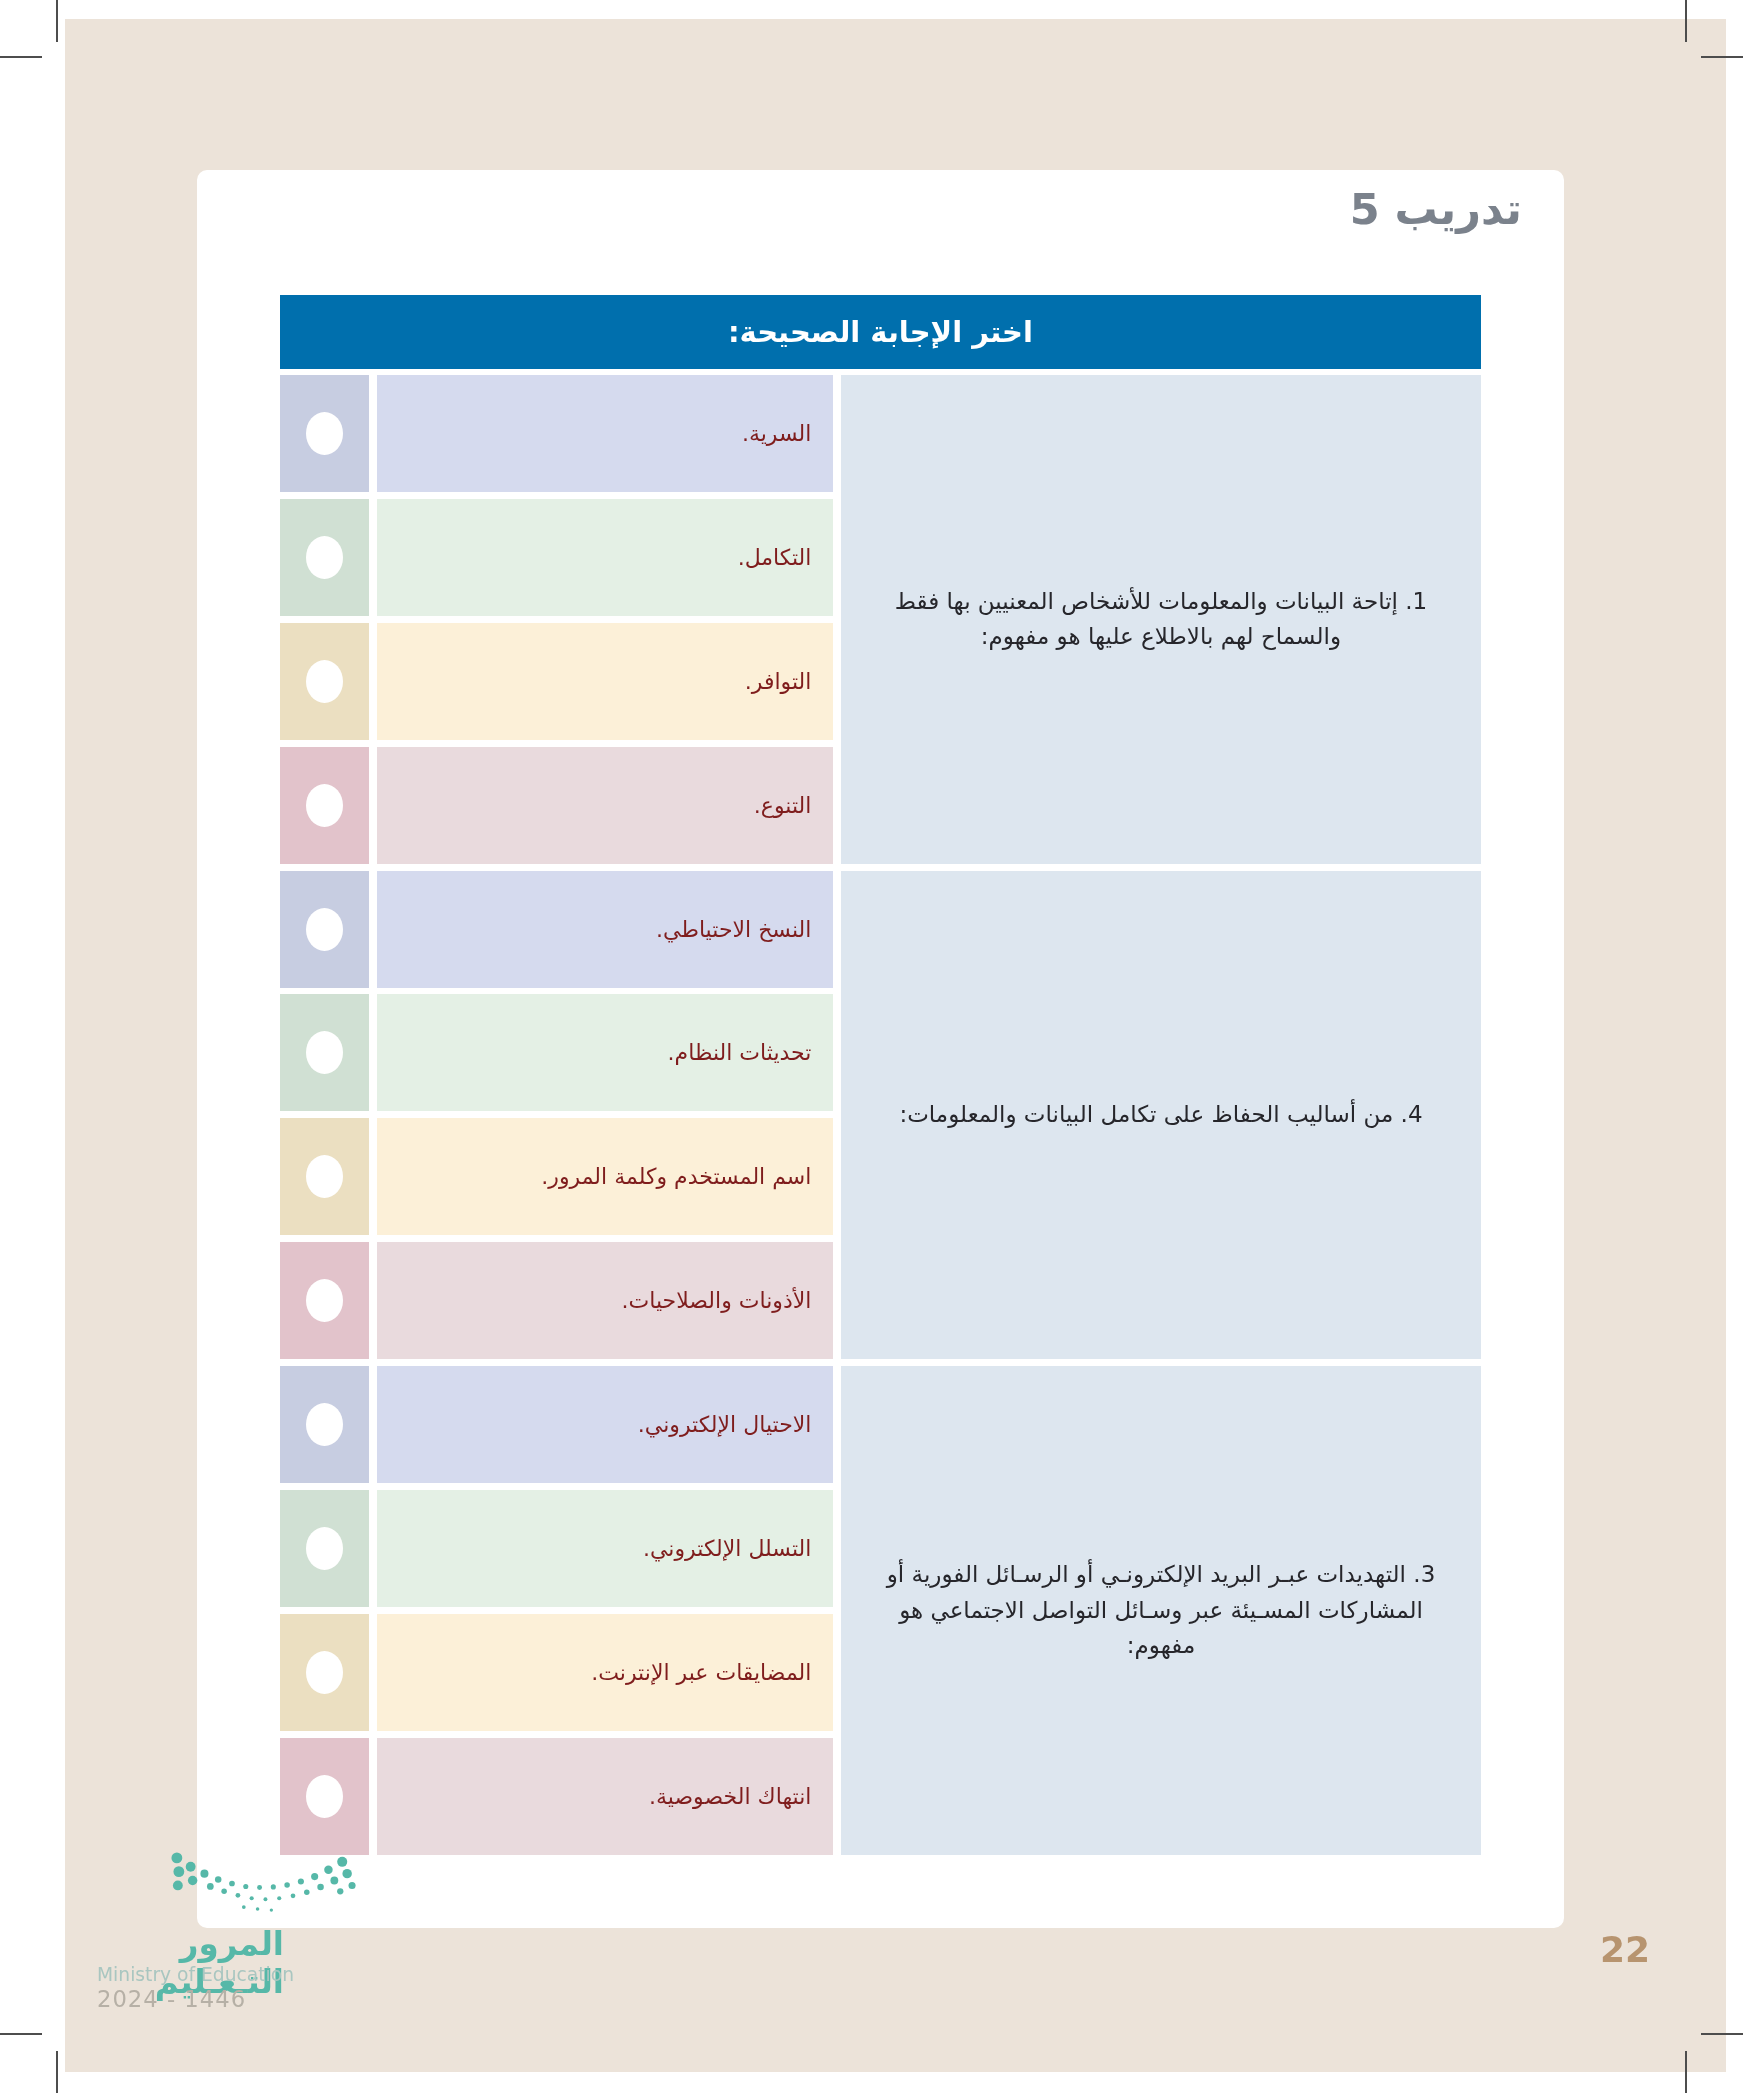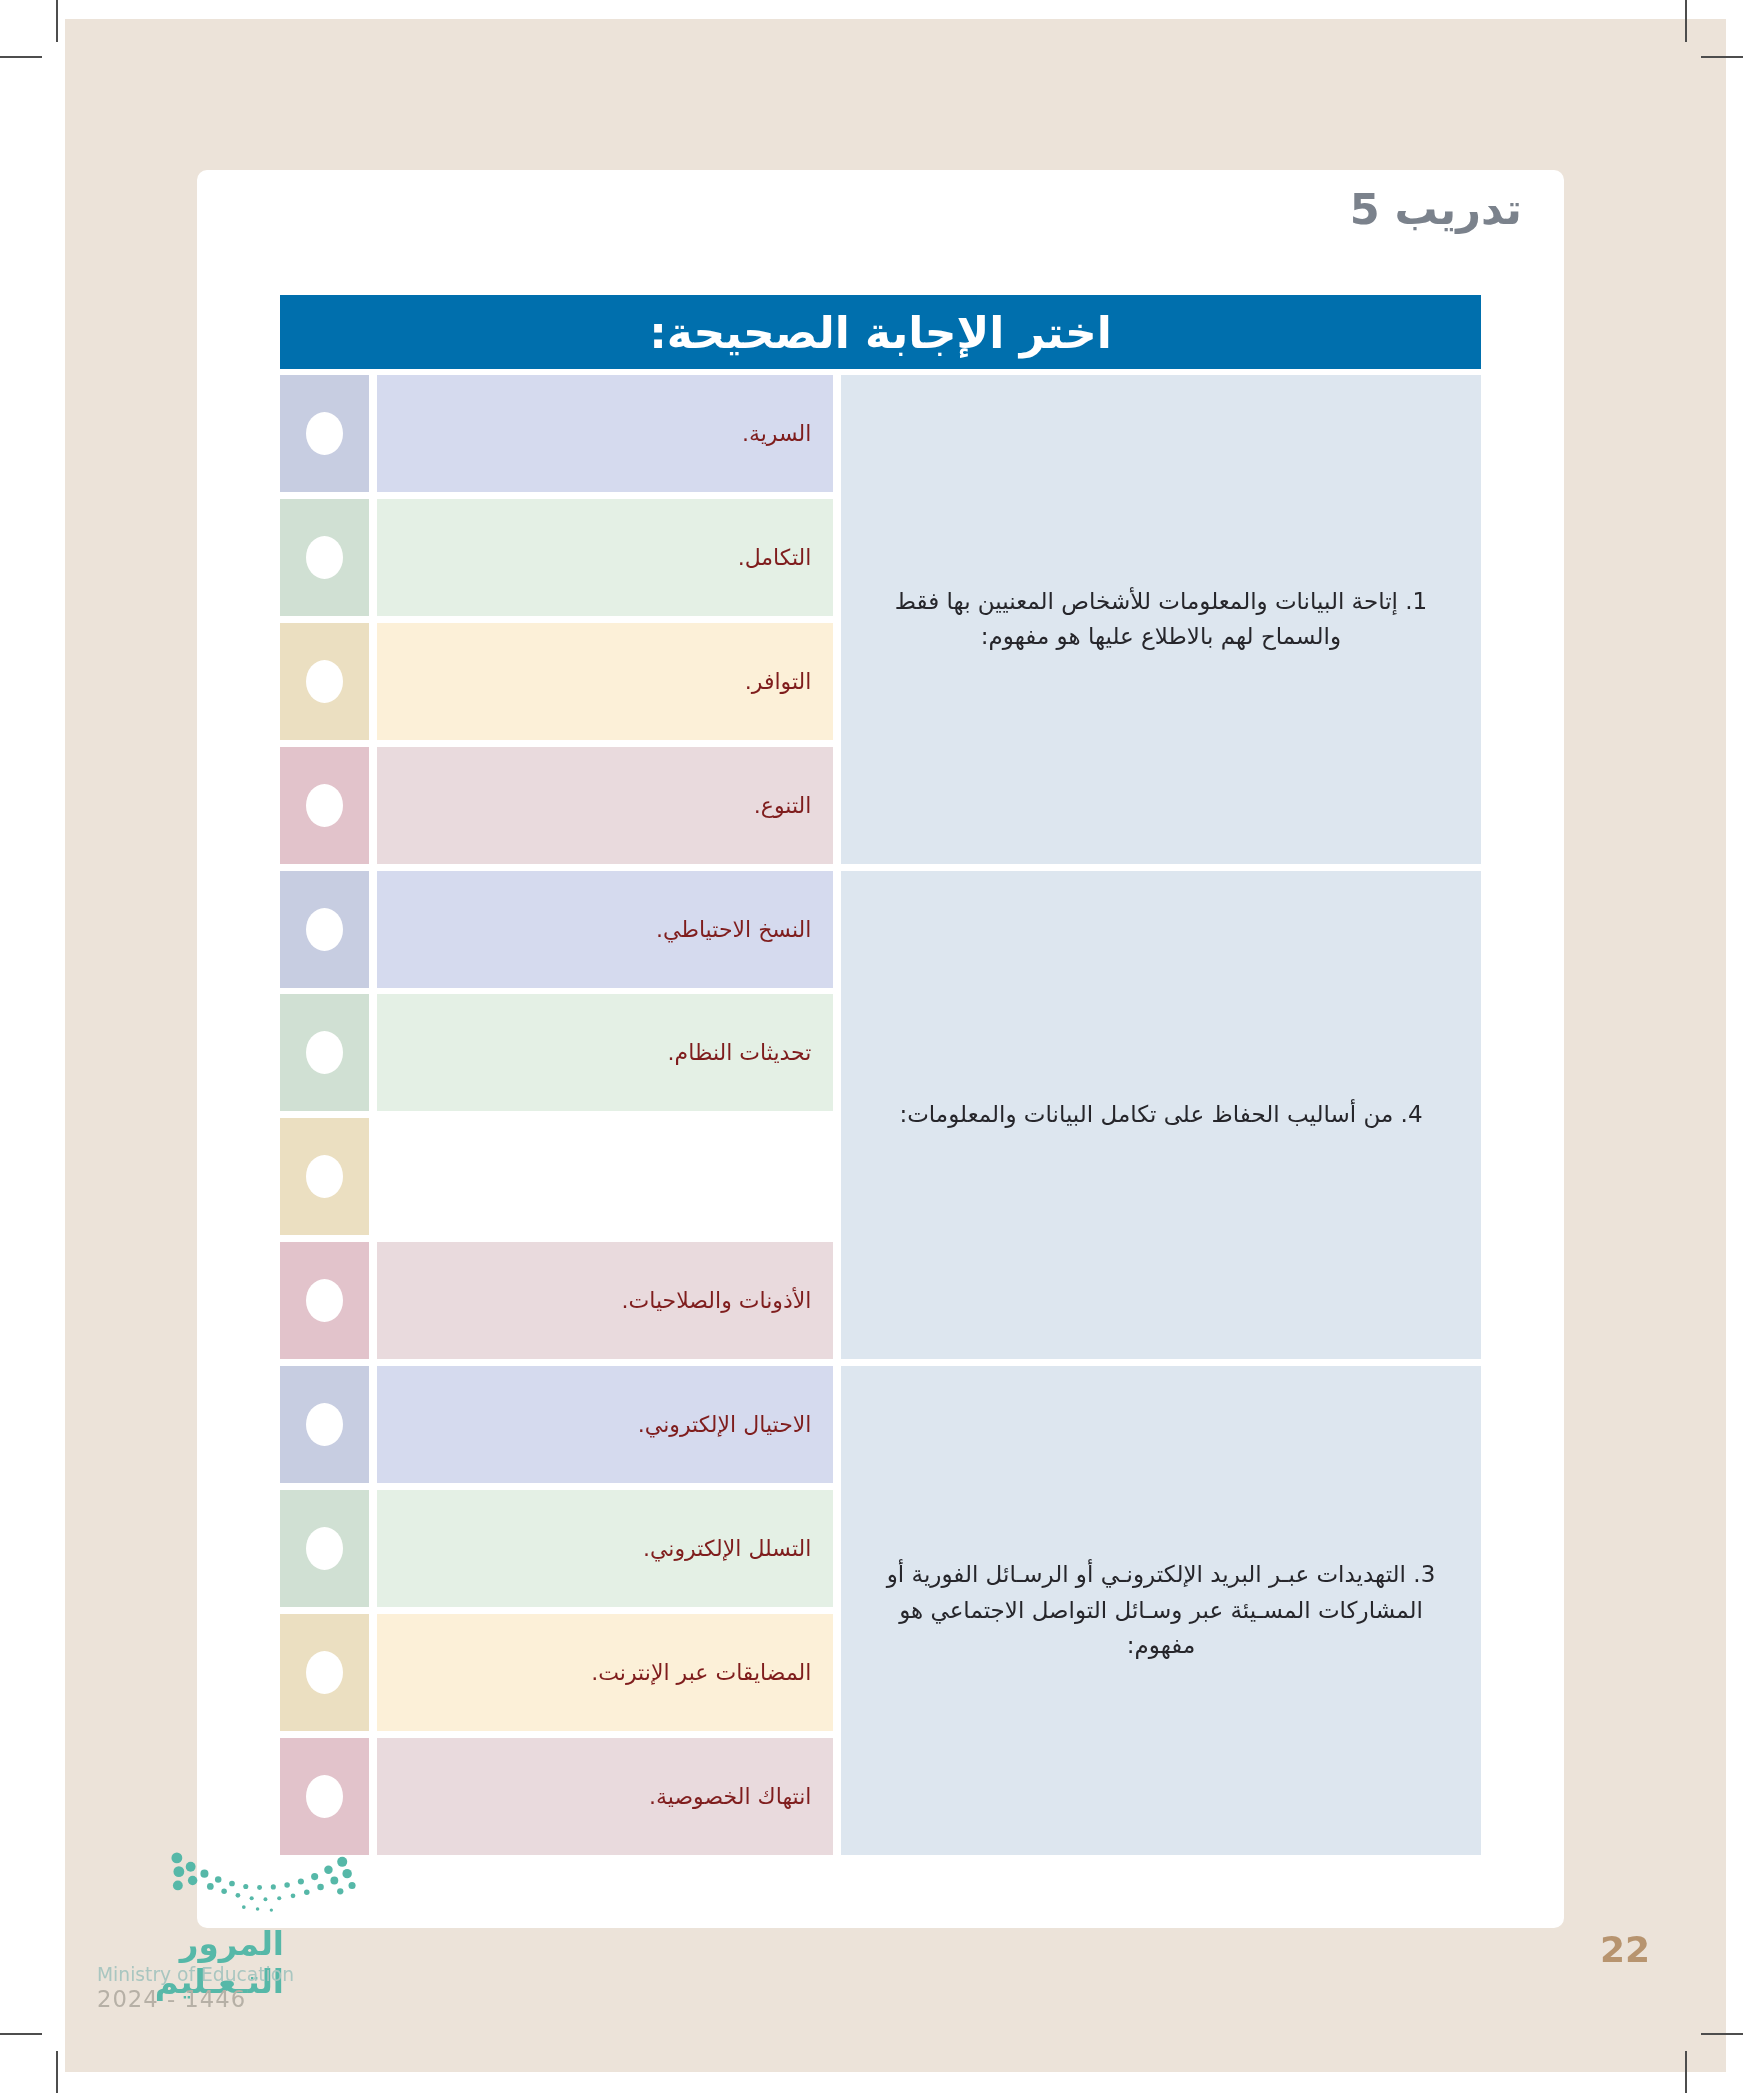--- a/index.html
+++ b/index.html
@@ -22,21 +22,21 @@
 
   
   .card { position:absolute; left:197px; top:170px; width:1367px; height:1758px;
           background:#ffffff; border-radius:10px; z-index:1; }
 
   .ex-title { position:absolute; top:13.8px; right:42px; direction:rtl;
               font-size:43px; font-weight:bold; color:#7B828C; }
 
   .quiz-bar { position:absolute; left:83px; top:125px; width:1201px; height:74px;
               background:#006FAD; display:flex; align-items:center; justify-content:center; }
-  .quiz-bar span { color:#ffffff; font-size:44px; font-weight:bold; direction:rtl; }
+  .quiz-bar span { color:#ffffff; font-size:29px; font-weight:bold; direction:rtl; }
 
   .quiz-grid { position:absolute; left:83px; top:205px; width:1201px;
                display:grid; direction:rtl;
                grid-template-columns:640px 456px 89px;
                grid-template-rows:repeat(12, 117px);
                row-gap:6.9px; column-gap:7.9px; }
 
   .qcell { grid-column:1; background:#DDE6EF; display:flex; align-items:center; justify-content:center;
            text-align:center; direction:rtl; padding:0 25.6px; font-size:23px; color:#26262b;
            line-height:1.55; white-space:pre-line; }
@@ -111,20 +111,21 @@
 
       <div class="qcell q2">4. من أساليب الحفاظ على تكامل البيانات والمعلومات:</div>
       <div class="ocell c0" style="grid-row:5">النسخ الاحتياطي.</div>
       <div class="rcell d0" style="grid-row:5">
           <div class="dot"></div>
         </div>
       <div class="ocell c1" style="grid-row:6">تحديثات النظام.</div>
       <div class="rcell d1" style="grid-row:6">
           <div class="dot"></div>
         </div>
+      <div class="ocell c2" style="grid-row:7">اسم المستخدم وكلمة المرور.</div>
       <div class="rcell d2" style="grid-row:7">
           <div class="dot"></div>
         </div>
       <div class="ocell c3" style="grid-row:8">الأذونات والصلاحيات.</div>
       <div class="rcell d3" style="grid-row:8">
           <div class="dot"></div>
         </div>
 
       <div class="qcell q3">3. التهديدات عبـر البريد الإلكترونـي أو الرسـائل الفورية أو
 المشاركات المسـيئة عبر وسـائل التواصل الاجتماعي هو

